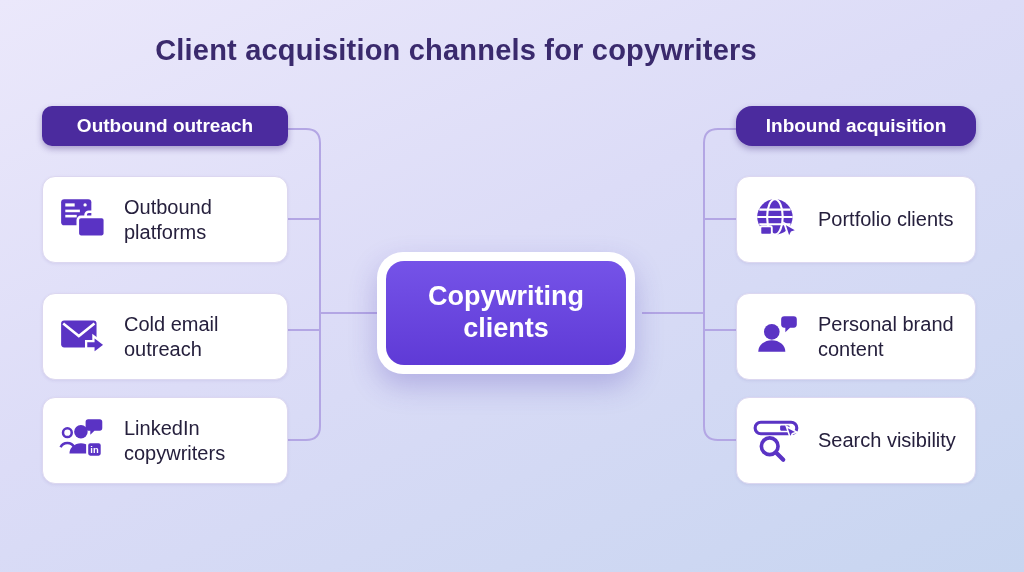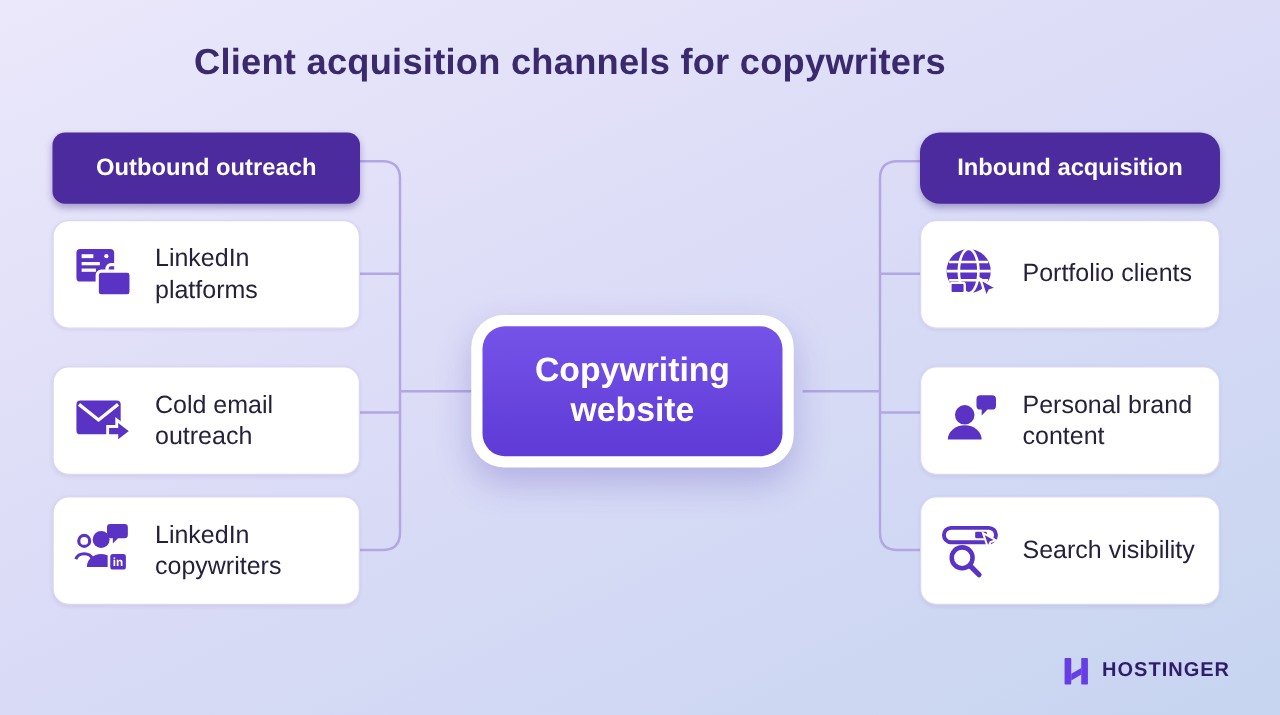--- a/index.html
+++ b/index.html
@@ -2,21 +2,21 @@
 <html><head>
 <meta charset="utf-8">
 <style>
   html,body{margin:0;padding:0;}
   body{width:1024px;height:572px;overflow:hidden;font-family:"Liberation Sans",sans-serif;}
   .canvas{position:relative;width:1024px;height:572px;
     background:linear-gradient(155deg,#ebe8fb 0%,#dcdcf7 45%,#c7d5f0 100%);}
   .title{position:absolute;top:34px;left:0;width:912px;text-align:center;
     font-size:29px;font-weight:800;color:#3a2a6d;letter-spacing:.2px;}
   svg.connectors{position:absolute;inset:0;z-index:0;}
-  .pill{position:absolute;height:57px;background:#4b2b9e;border-radius:10px;
+  .pill{position:absolute;height:40px;background:#4b2b9e;border-radius:10px;
     color:#ffffff;font-size:19px;font-weight:700;display:flex;align-items:center;
     justify-content:center;z-index:2;box-shadow:0 3px 6px rgba(54,28,120,.35);}
   .card{position:absolute;width:246px;height:87px;background:#ffffff;
     border:1.5px solid #dcd7f0;border-radius:13px;display:flex;align-items:center;
     gap:15px;padding:0 14px;box-sizing:border-box;z-index:2;
     box-shadow:0 1px 3px rgba(90,70,160,.10);}
   .card .icon{flex:0 0 52px;width:52px;height:52px;display:flex;justify-content:center;}
   .card .icon svg{width:50px;height:50px;}
   .card .label{font-size:20px;line-height:1.22;color:#26203d;font-weight:500;}
   .pill-left{left:42px;top:106px;width:246px;}
@@ -63,21 +63,21 @@
         <svg viewBox="0 0 48 48">
           <rect x="3" y="5" width="29" height="25" rx="3" fill="#5a33c4"></rect>
           <rect x="7" y="9" width="9" height="3" fill="#ffffff"></rect>
           <circle cx="26" cy="10.5" r="1.6" fill="#ffffff"></circle>
           <rect x="7" y="15" width="14" height="2.5" fill="#ffffff"></rect>
           <rect x="7" y="20" width="11" height="2.5" fill="#ffffff"></rect>
           <path d="M26.5 23 v-3 a3 3 0 0 1 3 -3 h5 a3 3 0 0 1 3 3 v3" fill="none" stroke="#ffffff" stroke-width="2.5"></path>
           <rect x="19" y="22" width="26" height="19" rx="3" fill="#5a33c4" stroke="#ffffff" stroke-width="2.5"></rect>
         </svg>
       </span>
-      <span class="label">LinkedIn platforms</span>
+      <span class="label">Outbound platforms</span>
     </div>
 
     <div class="card row2">
       <span class="icon">
         <svg viewBox="0 0 48 48">
           <rect x="3" y="9" width="34" height="26" rx="3" fill="#5a33c4"></rect>
           <path d="M5 12 L20 24 L35 12" fill="none" stroke="#ffffff" stroke-width="2.5"></path>
           <path d="M27 29 h7 v-5 l11 8.5 -11 8.5 v-5 h-7 z" fill="#5a33c4" stroke="#ffffff" stroke-width="2.2"></path>
         </svg>
       </span>
@@ -94,21 +94,21 @@
           <path d="M29 4 h11 a2.5 2.5 0 0 1 2.5 2.5 v6 a2.5 2.5 0 0 1 -2.5 2.5 h-5 l-4 4 v-4 h-2 a2.5 2.5 0 0 1 -2.5 -2.5 v-6 A2.5 2.5 0 0 1 29 4 z" fill="#5a33c4"></path>
           <rect x="28" y="26" width="14" height="14" rx="3" fill="#5a33c4" stroke="#ffffff" stroke-width="2"></rect>
           <text x="35" y="36.5" font-size="9" font-weight="bold" fill="#ffffff" text-anchor="middle" font-family="Liberation Sans, sans-serif">in</text>
         </svg>
       </span>
       <span class="label">LinkedIn copywriters</span>
     </div>
   </div>
 
   <div class="center-node">
-    <div class="center-inner">Copywriting website</div>
+    <div class="center-inner">Copywriting clients</div>
   </div>
 
   <div class="col-right">
     <div class="pill pill-right">Inbound acquisition</div>
 
     <div class="card row1">
       <span class="icon">
         <svg viewBox="0 0 48 48">
           <circle cx="22" cy="22" r="17" fill="#5a33c4"></circle>
           <ellipse cx="22" cy="22" rx="7.5" ry="17" fill="none" stroke="#ffffff" stroke-width="2"></ellipse>
@@ -138,24 +138,14 @@
           <rect x="27" y="10" width="9" height="5" rx="1" fill="#5a33c4"></rect>
           <circle cx="17" cy="30" r="8" fill="none" stroke="#5a33c4" stroke-width="3.5"></circle>
           <path d="M23 36 L30 43" stroke="#5a33c4" stroke-width="4" stroke-linecap="round"></path>
           <path d="M33 11 l3.8 11 2-4.1 4.2-1.4 z" fill="#5a33c4" stroke="#ffffff" stroke-width="1.5"></path>
         </svg>
       </span>
       <span class="label">Search visibility</span>
     </div>
   </div>
 
-  <div class="brand">
-    <svg viewBox="0 0 36 32">
-      <g fill="#673de6">
-        <rect x="4" y="0" width="8" height="32" rx="1"></rect>
-        <rect x="24" y="0" width="8" height="32" rx="1"></rect>
-        <polygon points="12,19 24,12 24,20 12,27"></polygon>
-      </g>
-    </svg>
-    <span class="brand-text">HOSTINGER</span>
-  </div>
 
 </div>
 
 </body></html>

